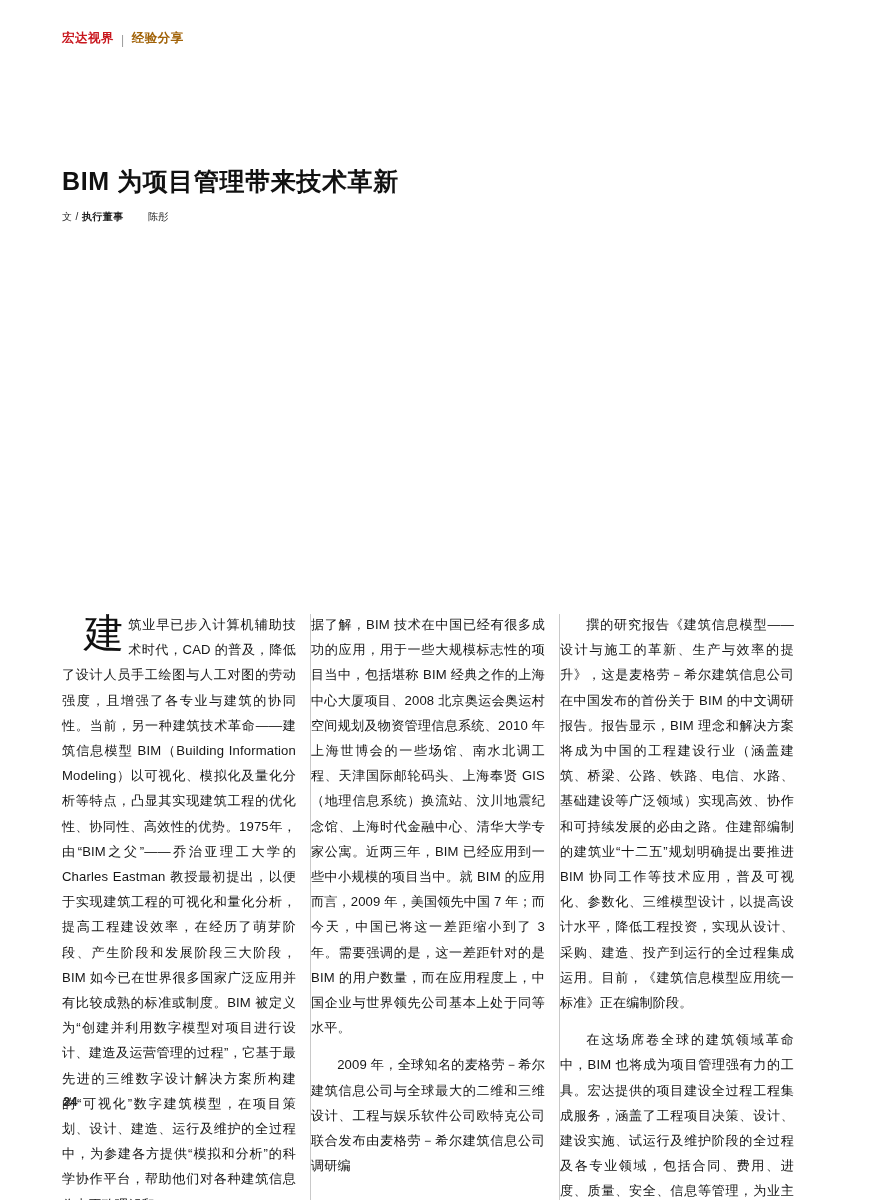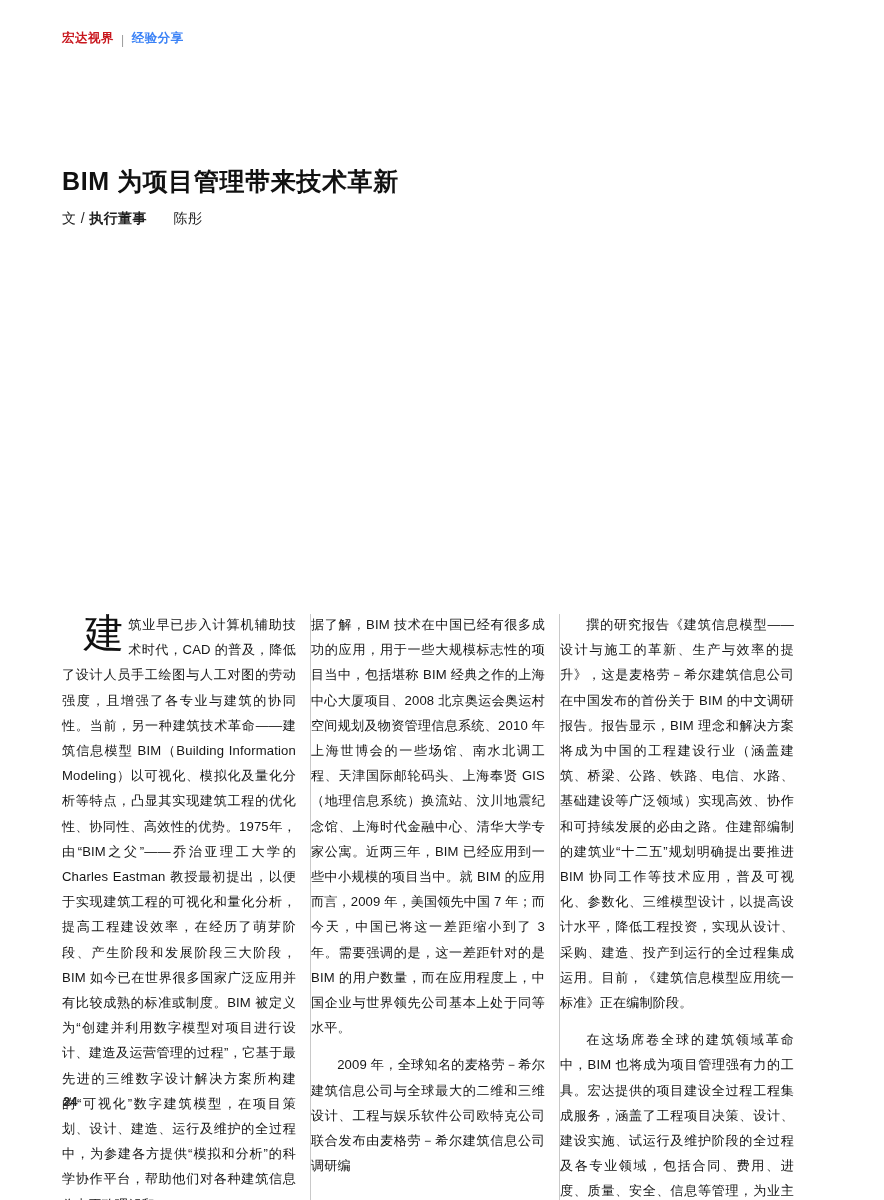--- a/index.html
+++ b/index.html
@@ -38,39 +38,39 @@
   }
   .header .brand {
     color: #c8161d;
   }
   .header .divider {
     color: #9a9a9a;
     font-weight: normal;
     font-size: 12px;
   }
   .header .section {
-    color: #3b82f6;
+    color: #a16207;
   }
 
   
   .title {
     position: absolute;
     left: 62px;
     top: 148px;
     font-size: 25px;
     font-weight: bold;
     letter-spacing: 0.6px;
     color: #111111;
     white-space: nowrap;
   }
   .byline {
     position: absolute;
     left: 62px;
     top: 210px;
-    font-size: 14px;
+    font-size: 10px;
     color: #1f1f1f;
     letter-spacing: 0.4px;
   }
   .byline .role {
     font-weight: bold;
   }
   .byline .sep {
     display: inline-block;
     width: 18px;
   }

